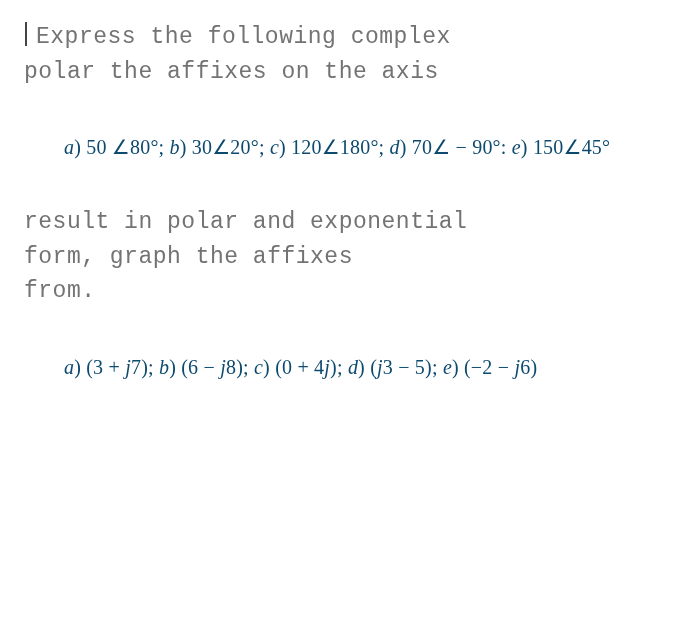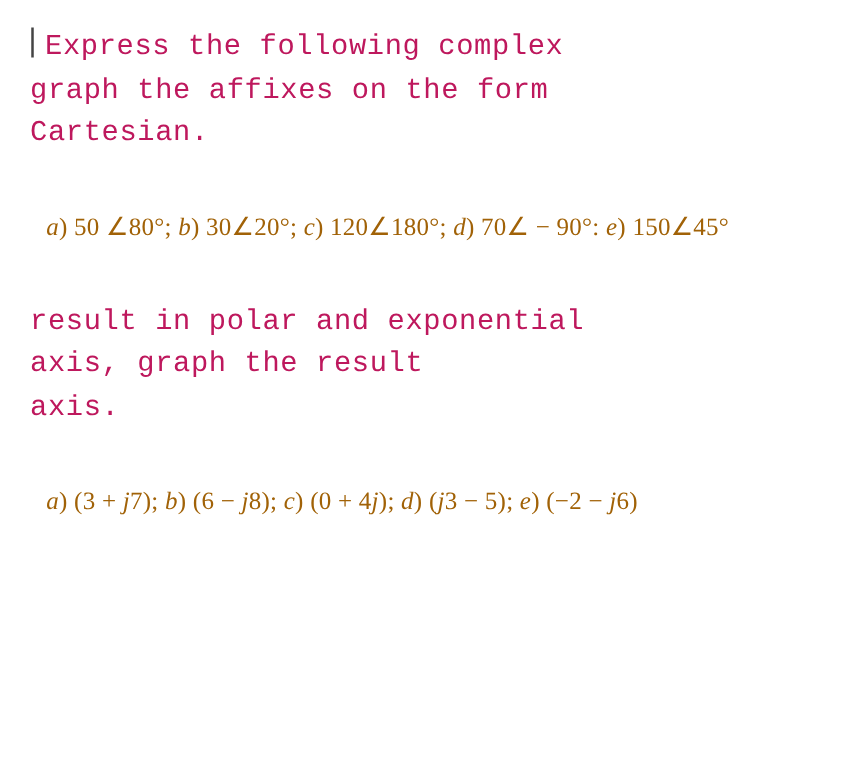--- a/index.html
+++ b/index.html
@@ -12,64 +12,63 @@
       height: 621px;
       background: #ffffff;
       padding: 20px 24px;
       font-family: Georgia, 'Times New Roman', serif;
       color: #444;
     }
     .mono-block {
       font-family: 'Courier New', Courier, monospace;
       font-size: 23px;
       line-height: 1.5;
-      color: #be185d;
+      color: #737373;
       letter-spacing: 0.5px;
       position: relative;
     }
     .mono-block.first::before {
       content: "";
       position: absolute;
       left: 1px;
       top: 2px;
       width: 0;
       height: 24px;
       border-left: 2px solid #444;
     }
     .mono-block .indent {
       margin-left: 12px;
     }
     .math-line {
       font-family: Georgia, 'Times New Roman', serif;
       font-size: 20px;
-      color: #a16207;
-      margin: 44px 0 44px 13px;
+      color: #0c4a6e;
+      margin: 44px 0 44px 40px;
       line-height: 1.4;
       letter-spacing: 0.2px;
     }
     .math-line .ital {
       font-style: italic;
     }
   </style>
 </head>
 <body>
 
 <div class="mono-block first">
   <div>
     <span class="indent">Express the following complex</span>
   </div>
-  <div>graph the affixes on the form</div>
-  <div>Cartesian.</div>
+  <div>polar the affixes on the axis</div>
 </div>
 
 <div class="math-line">
   <span class="ital">a</span>) 50 ∠80°; <span class="ital">b</span>) 30∠20°; <span class="ital">c</span>) 120∠180°; <span class="ital">d</span>) 70∠ − 90°: <span class="ital">e</span>) 150∠45°
 </div>
 
 <div class="mono-block">
   <div>result in polar and exponential</div>
-  <div>axis, graph the result</div>
-  <div>axis.</div>
+  <div>form, graph the affixes</div>
+  <div>from.</div>
 </div>
 
 <div class="math-line">
   <span class="ital">a</span>) (3 + <span class="ital">j</span>7); <span class="ital">b</span>) (6 − <span class="ital">j</span>8); <span class="ital">c</span>) (0 + 4<span class="ital">j</span>); <span class="ital">d</span>) (<span class="ital">j</span>3 − 5); <span class="ital">e</span>) (−2 − <span class="ital">j</span>6)
 </div>
 
 </body></html>

